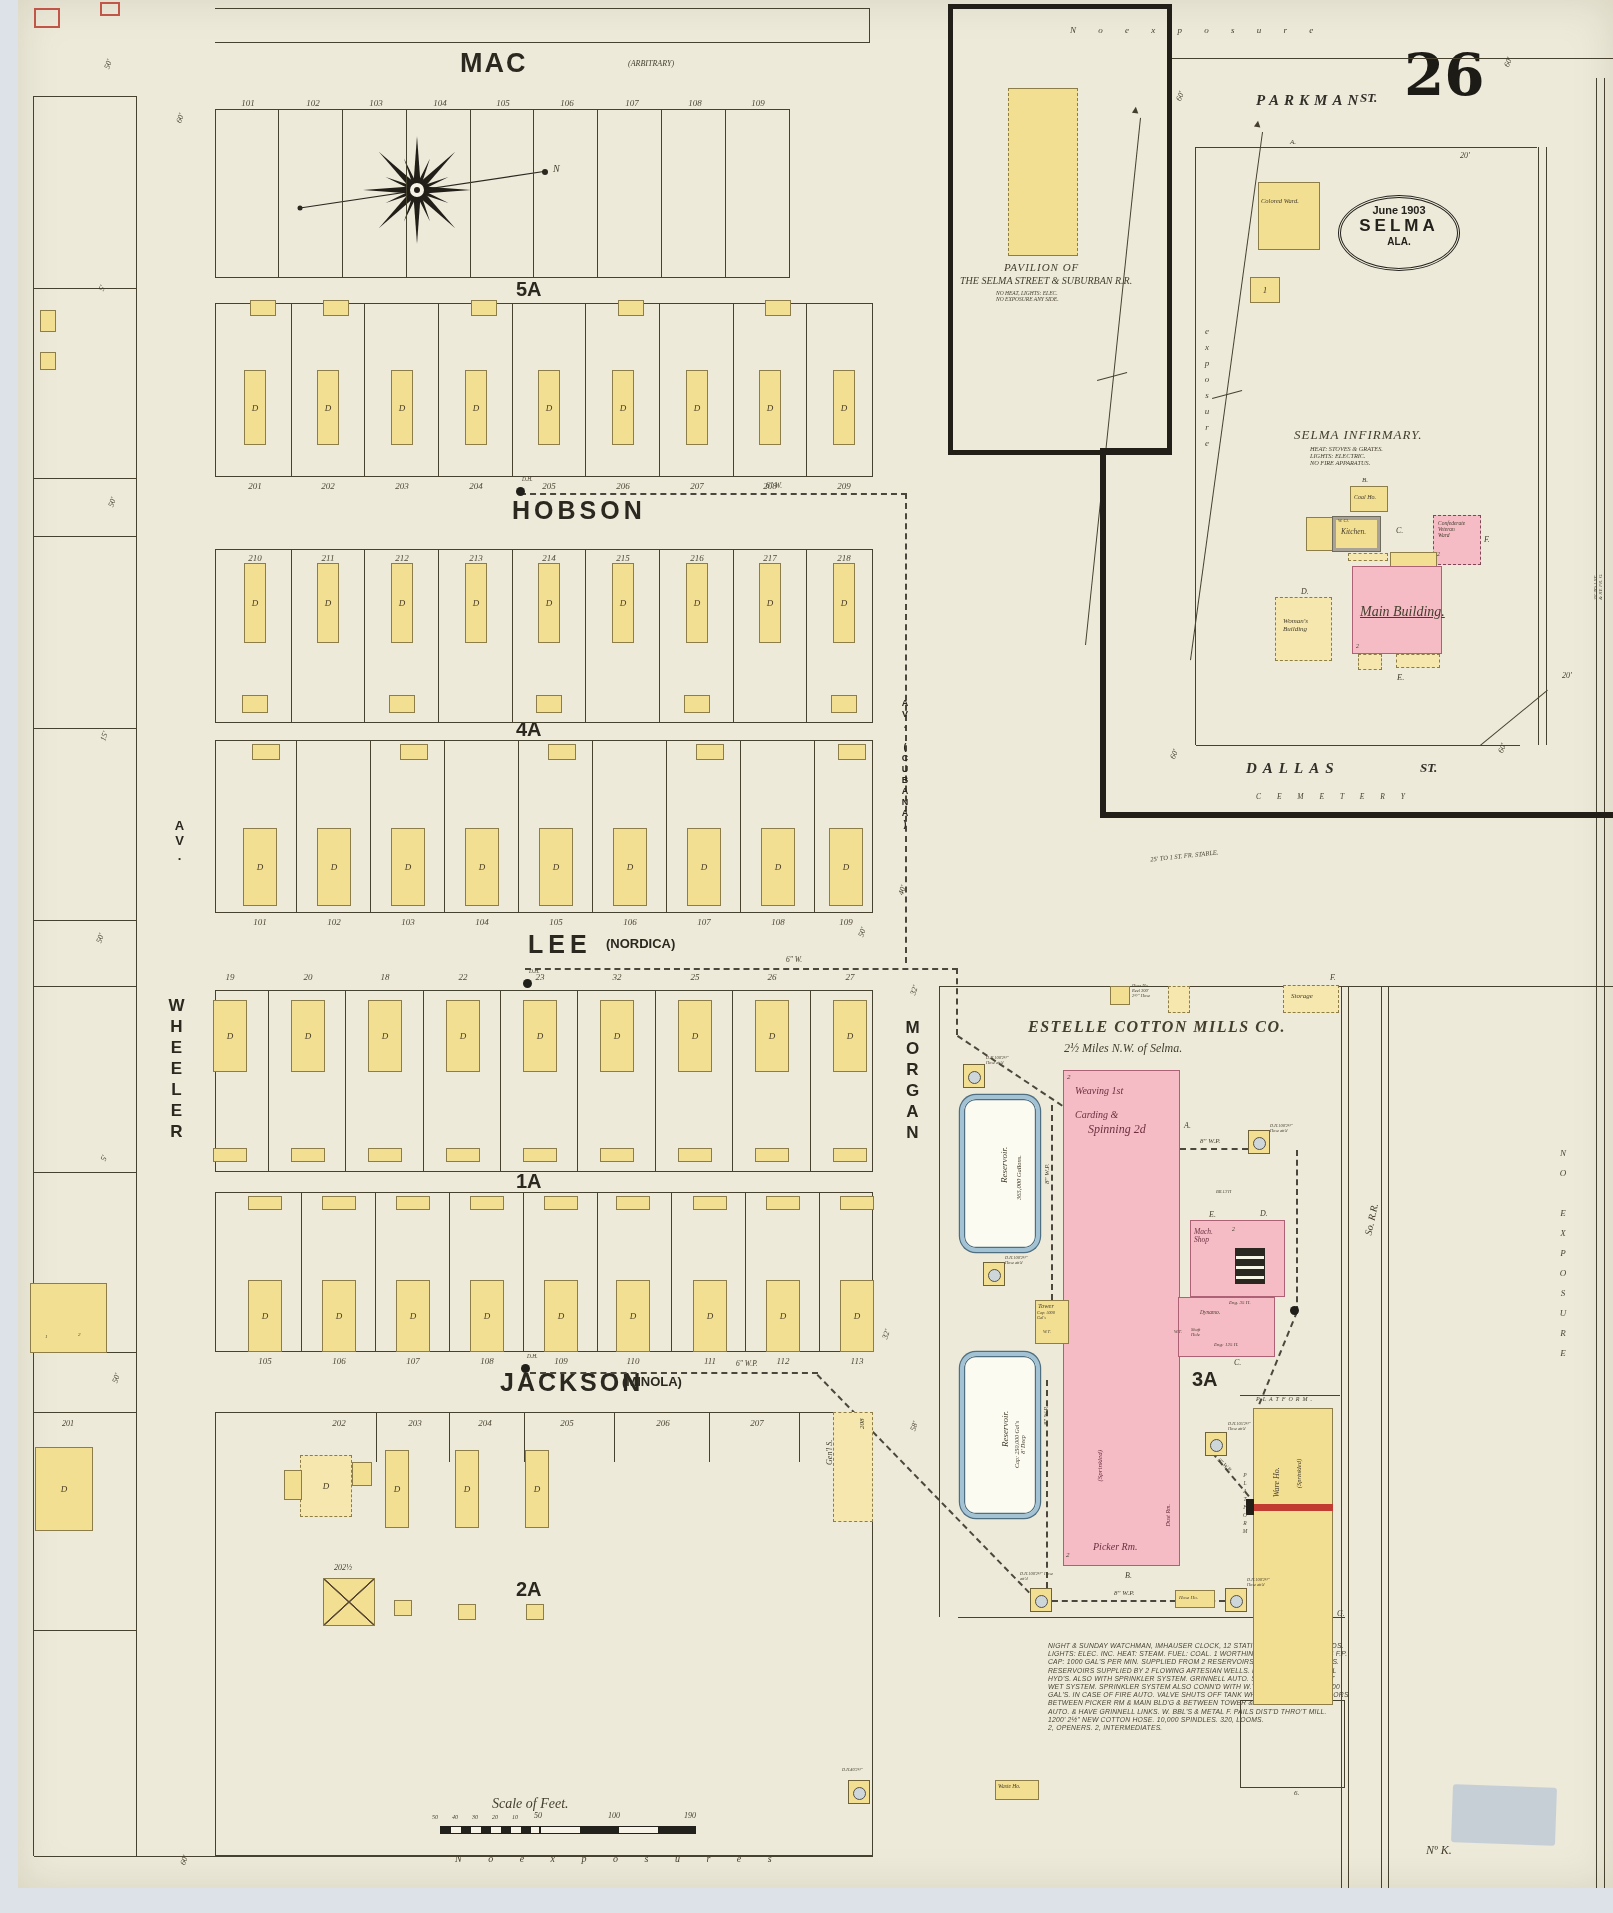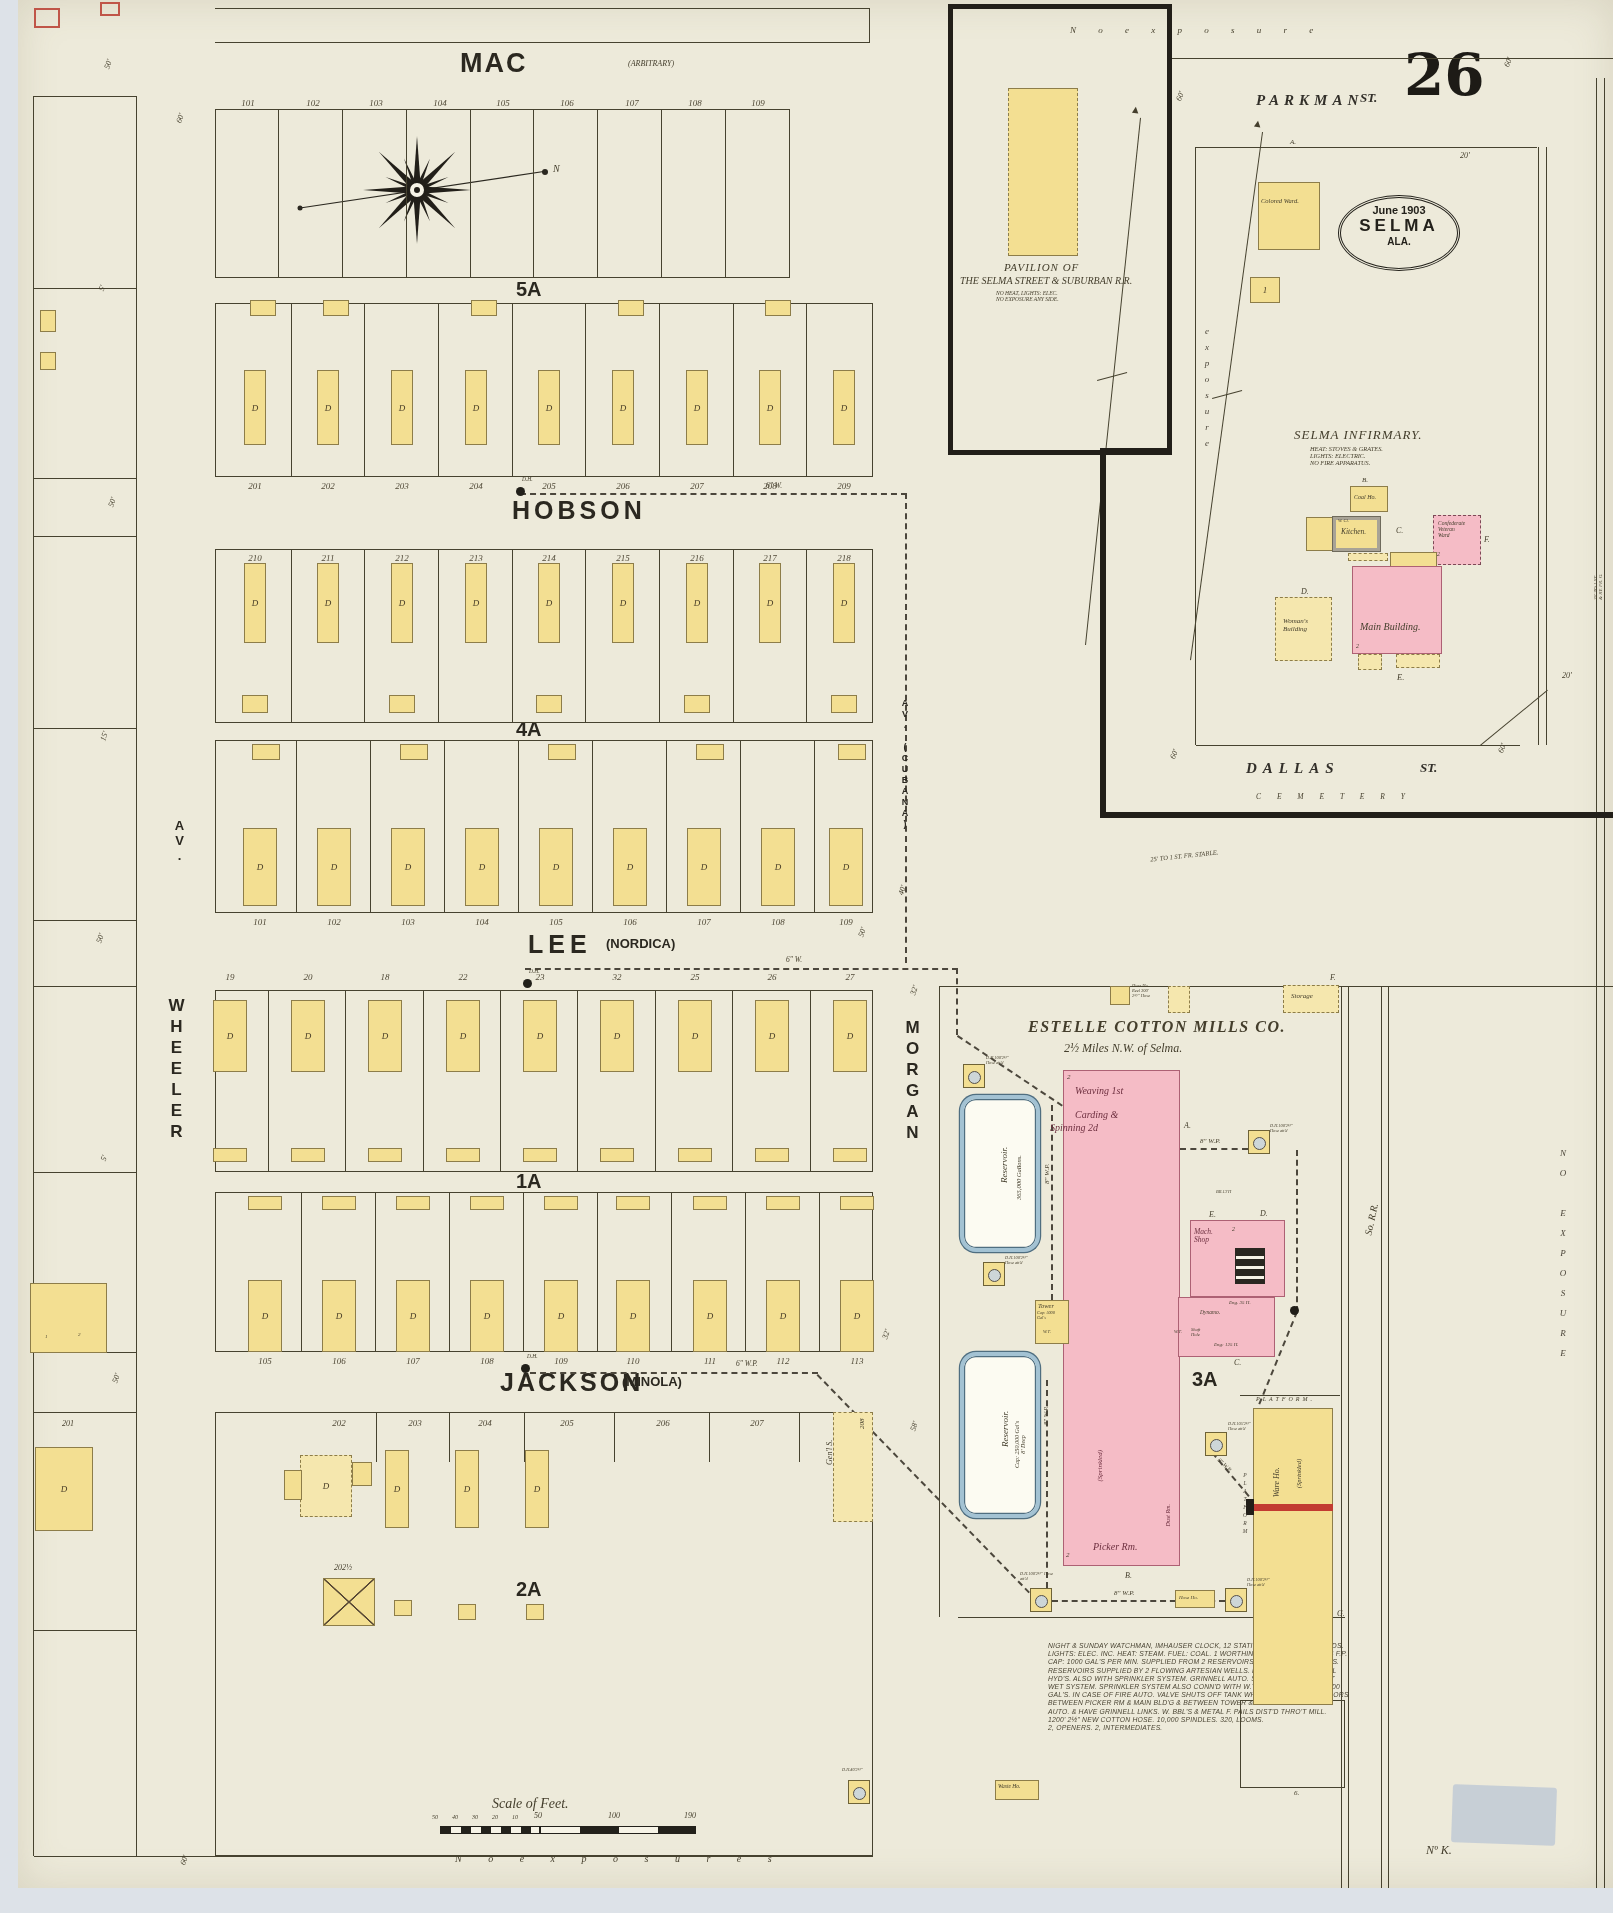--- a/index.html
+++ b/index.html
@@ -469,36 +469,36 @@
     <div class="f lbl" style="left: 1341px; top: 528px; font-size: 7.5px;">Kitchen.</div>
     <div class="f lbl" style="left: 1396px; top: 527px; font-size: 8px;">C.</div>
     <div class="f lbl" style="left: 1484px; top: 536px; font-size: 8px;">F.</div>
     <div class="f lbl" style="left: 1438px; top: 521px; font-size: 5.5px;">Confederate
 Veteran
 Ward</div>
     <div class="f lbl" style="left: 1437px; top: 551px; font-size: 6px;">2</div>
     <div class="f lbl" style="left: 1301px; top: 588px; font-size: 8px;">D.</div>
     <div class="f lbl" style="left: 1283px; top: 618px; font-size: 7px;">Woman's
 Building</div>
-    <div class="f lbl" style="left: 1360px; top: 622px; font-size: 10px;">Main Building.</div>
+    <div class="f lbl" style="left: 1360px; top: 604px; font-size: 14px; text-decoration: underline;">Main Building.</div>
     <div class="f lbl" style="left: 1356px; top: 643px; font-size: 6px;">2</div>
     <div class="f lbl" style="left: 1397px; top: 673px; font-size: 8.5px;">E.</div>
     <div class="f lbl" style="left: 1261px; top: 197px; font-size: 6.5px;">Colored Ward.</div>
     <div class="f lbl" style="left: 1290px; top: 139px; font-size: 7px;">A.</div>
     <div class="f lbl" style="left: 1176px; top: 92px; font-size: 8px; transform: rotate(-70deg);">60'</div>
     <div class="f lbl" style="left: 1504px; top: 58px; font-size: 8px; transform: rotate(-70deg);">60'</div>
     <div class="f lbl" style="left: 1460px; top: 152px; font-size: 8px;">20'</div>
     <div class="f lbl" style="left: 1562px; top: 672px; font-size: 8px;">20'</div>
     <div class="f lbl" style="left: 1170px; top: 750px; font-size: 8px; transform: rotate(-70deg);">60'</div>
     <div class="f lbl" style="left: 1498px; top: 744px; font-size: 8px; transform: rotate(-70deg);">60'</div>
     <div class="f lbl" style="left: 1584px; top: 580px; font-size: 5px; transform: rotate(-90deg);">25' TO 1 ST. &amp; RY. FR. G.</div>
     <div class="f lbl" style="left: 1150px; top: 852px; font-size: 6.5px; transform: rotate(-6deg);">25' TO 1 ST. FR. STABLE.</div>
     <div class="f lbl" style="left: 1075px; top: 1086px; font-size: 10px; color: rgb(110, 48, 64);">Weaving 1st</div>
     <div class="f lbl" style="left: 1075px; top: 1110px; font-size: 10px; color: rgb(110, 48, 64);">Carding &amp;</div>
-    <div class="f lbl" style="left: 1050px; top: 1123px; font-size: 10px; color: rgb(110, 48, 64);">Spinning 2d</div>
+    <div class="f lbl" style="left: 1088px; top: 1123px; font-size: 12px; color: rgb(110, 48, 64);">Spinning 2d</div>
     <div class="f lbl" style="left: 1184px; top: 1122px; font-size: 8px;">A.</div>
     <div class="f lbl" style="left: 1067px; top: 1074px; font-size: 7px;">2</div>
     <div class="f lbl" style="left: 1085px; top: 1462px; font-size: 7px; transform: rotate(-90deg); color: rgb(110, 48, 64);">(Sprinkled)</div>
     <div class="f lbl" style="left: 1093px; top: 1542px; font-size: 10px; color: rgb(110, 48, 64);">Picker Rm.</div>
     <div class="f lbl" style="left: 1157px; top: 1512px; font-size: 6px; transform: rotate(-90deg); color: rgb(110, 48, 64);">Dust Rm.</div>
     <div class="f lbl" style="left: 1066px; top: 1552px; font-size: 7px;">2</div>
     <div class="f lbl" style="left: 1125px; top: 1572px; font-size: 8px;">B.</div>
     <div class="f lbl" style="left: 1200px; top: 1138px; font-size: 7px;">8" W.P.</div>
     <div class="f lbl" style="left: 1038px; top: 1170px; font-size: 7px; transform: rotate(-90deg);">8" W.P.</div>
     <div class="f lbl" style="left: 1036px; top: 1412px; font-size: 6.5px; transform: rotate(-90deg);">8" W.P.</div>

